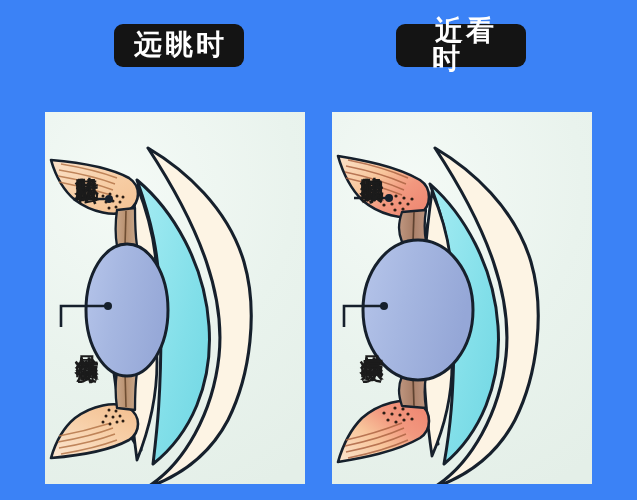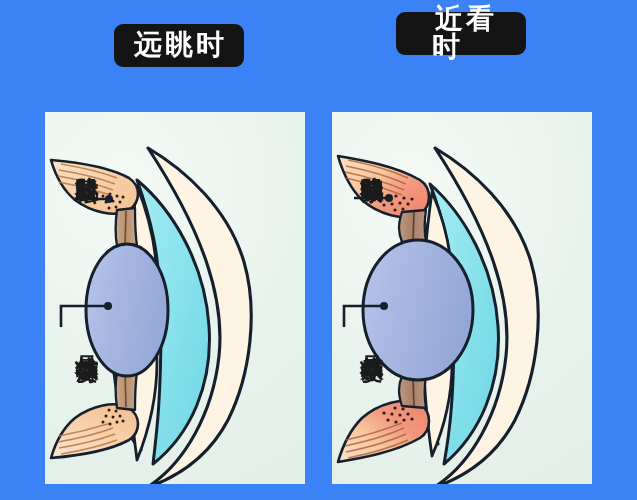--- a/index.html
+++ b/index.html
@@ -34,21 +34,21 @@
     font-weight: 700;
     letter-spacing: 3px;
     text-indent: 3px;
     line-height: 1;
     height: 43px;
     width: 130px;
     box-sizing: border-box;
     padding-bottom: 2px;
   }
   #title-left  { left: 114px; top: 24px; }
-  #title-right { left: 396px; top: 12px; padding-left: 36px; }
+  #title-right { left: 396px; top: 24px; padding-left: 36px; }
 
   
   .panel {
     position: absolute;
     top: 112px;
     width: 260px;
     height: 372px;
     background:
       radial-gradient(120% 90% at 30% 20%, #f4faf6 0%, #e9f3ed 55%, #e4efe8 100%);
     overflow: hidden;

